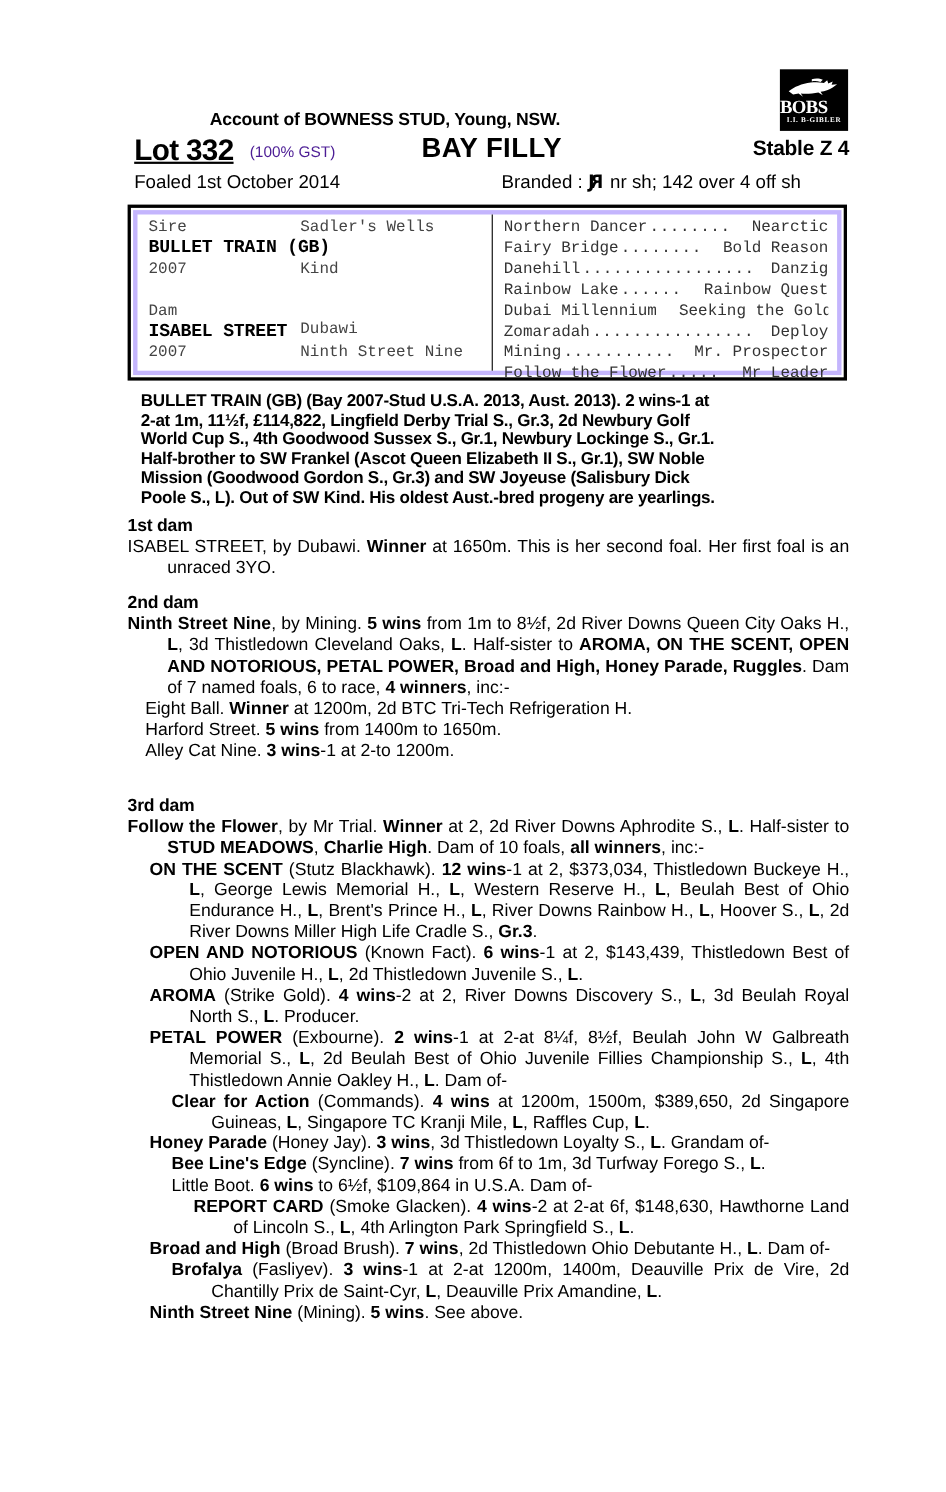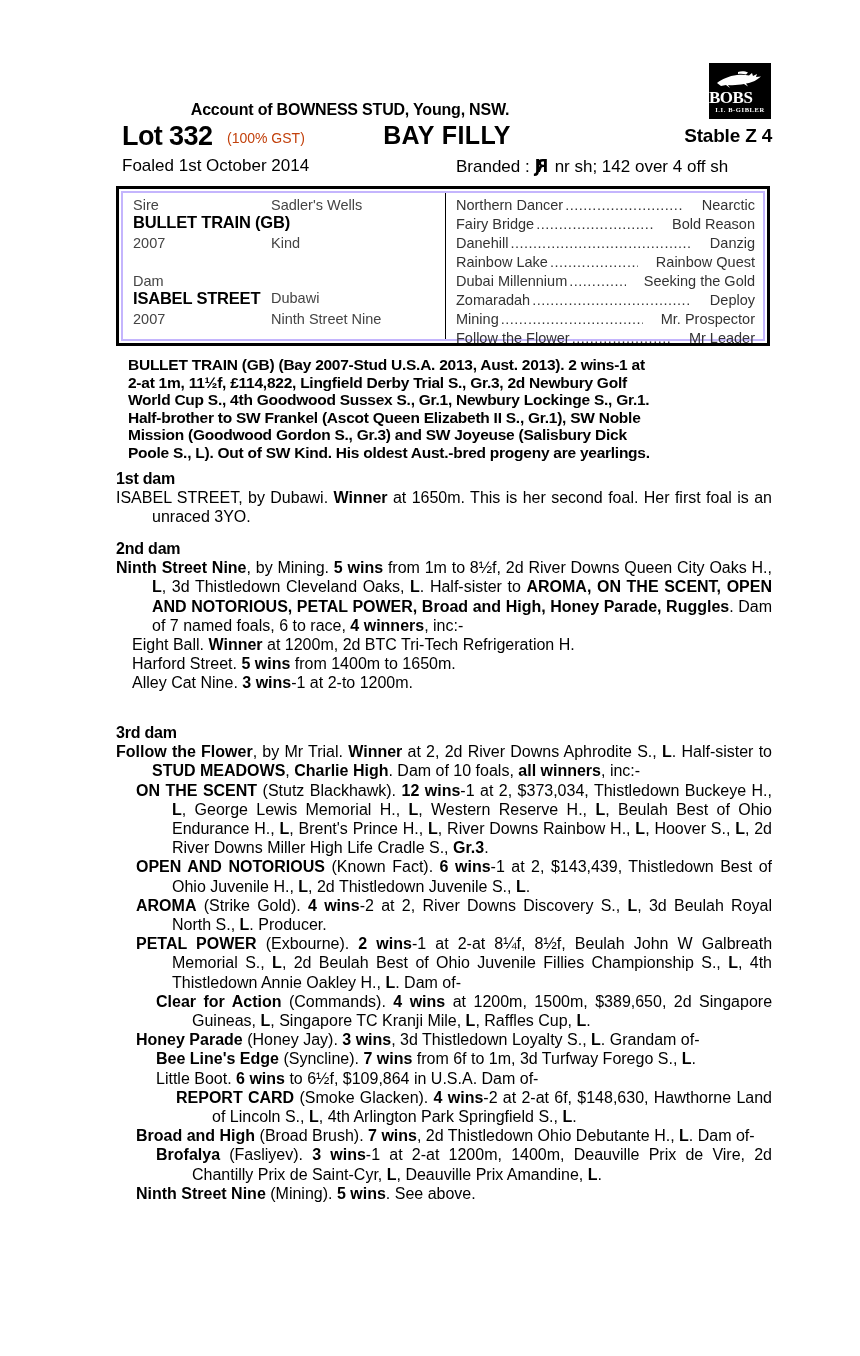--- a/index.html
+++ b/index.html
@@ -83,27 +83,28 @@
     width: 650px;
     height: 32px;
   }
   .lot-number {
     position: absolute;
     left: 0;
     top: 0;
     font-size: 27px;
     font-weight: bold;
     letter-spacing: -0.6px;
+    text-decoration: underline;
   }
   .gst {
     position: absolute;
     left: 105px;
     top: 9px;
     font-size: 14px;
-    color: #c2410c;
+    color: #4c1d95;
   }
   .sex-title {
     position: absolute;
     left: 0;
     top: 0;
     width: 650px;
     text-align: center;
     font-size: 25px;
     font-weight: bold;
     letter-spacing: 0.4px;
@@ -149,22 +150,23 @@
     top: 186px;
     width: 654px;
     height: 160px;
     border: 3px solid #000;
     background: #fff;
     box-sizing: border-box;
   }
   .ped-inner {
     position: absolute;
     left: 2px; top: 2px; right: 2px; bottom: 2px;
-    border: 2px solid #c4b5fd;
+    border: 4px solid #c4b5fd;
     box-sizing: border-box;
+    font-family: Liberation Mono, monospace;
   }
   .ped-divider {
     position: absolute;
     left: 322px;
     top: 0;
     bottom: 0;
     width: 1px;
     background: #000;
   }
   .ped-left {

